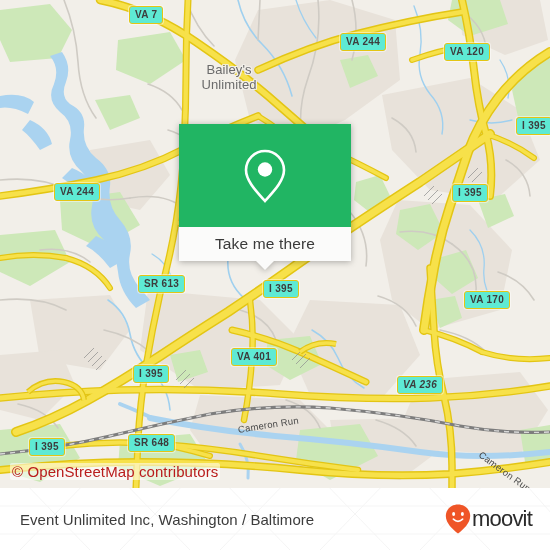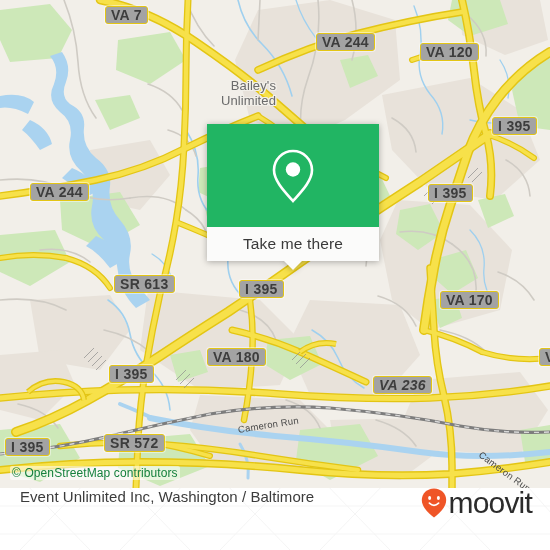--- a/index.html
+++ b/index.html
@@ -38,59 +38,60 @@
       1.3px 0 #f2efe9, -1.3px 0 #f2efe9, 0 1.3px #f2efe9, 0 -1.3px #f2efe9,
       1px 1px #f2efe9, -1px -1px #f2efe9, 1px -1px #f2efe9, -1px 1px #f2efe9;
     white-space: nowrap;
     letter-spacing: .1px;
     pointer-events: none;
   }
 
   
   .shield {
     position: absolute;
-    background: #a3a3a3;
+    background: #5eead4;
     border: 1.6px solid #e3c514;
     border-radius: 3px;
     color: #3d3d3d;
-    font-size: 14px;
+    font-size: 10px;
     font-weight: bold;
     letter-spacing: .3px;
     padding: 1.5px 5px 2.5px 5px;
     line-height: 12px;
     white-space: nowrap;
     box-shadow: 0 0 0 1px rgba(255,255,255,.45);
+    margin-left: 24px;
   }
 
   
   .water-label {
     position: absolute;
     color: #4a4a4a;
     font-size: 9.5px;
     white-space: nowrap;
     letter-spacing: .2px;
   }
 
   
   .attribution {
     position: absolute;
     left: 10px;
     bottom: 8px;
-    font-size: 12px;
-    color: #15803d;
+    font-size: 15px;
+    color: #b91c1c;
     letter-spacing: .1px;
     background: rgba(255,255,255,.55);
     padding: 0 2px;
     border-radius: 2px;
   }
 
   
   .popup {
     position: absolute;
-    left: 207px;
+    left: 179px;
     top: 124px;
     width: 172px;
     filter: drop-shadow(0 1px 3px rgba(0,0,0,.30));
   }
   .popup-top {
     background: #21b563;
     height: 103px;
     display: flex;
     align-items: center;
     justify-content: center;
@@ -131,39 +132,39 @@
   .footer-pattern {
     position: absolute; left: 0; top: 0;
     width: 550px; height: 62px;
     opacity: .55;
   }
   .footer-row {
     position: absolute;
     left: 0; top: 0;
     width: 550px; height: 62px;
     display: flex;
-    align-items: flex-start;
+    align-items: center;
     justify-content: space-between;
     padding: 0 18px 0 20px;
   }
   .footer-title {
     color: #3c3c3c;
     font-size: 15px;
     letter-spacing: .05px;
     white-space: nowrap;
   }
   .brand {
     display: flex;
     align-items: center;
     gap: 2px;
   }
   .brand-pin { width: 26px; height: 30px; display: block; }
   .brand-word {
     color: #2b2b2b;
-    font-size: 30px;
+    font-size: 22px;
     font-weight: 400;
     letter-spacing: -.8px;
     line-height: 30px;
     margin-left: -1px;
   }
 </style>
 </head>
 <body>
 
 <div id="app">
@@ -369,43 +370,43 @@
       <g stroke="#e3c514" fill="none" stroke-width="6">
         <path d="M28 392 Q44 378 64 382 Q82 386 84 400"></path>
         <path d="M300 352 Q316 340 336 344"></path>
       </g>
       <g stroke="#f7e14a" fill="none" stroke-width="3.4">
         <path d="M28 392 Q44 378 64 382 Q82 386 84 400"></path>
         <path d="M300 352 Q316 340 336 344"></path>
       </g>
     </svg>
 
-    <div class="place-label" style="left:182px; top:78px; width:94px;text-align:right;">
+    <div class="place-label" style="left:182px; top:62px; width:94px;">
       <span>Bailey's</span><br>
       <span>Unlimited</span>
     </div>
 
     <div class="water-label" style="left:238px; top:424px; transform:rotate(-9deg); transform-origin:left center;">Cameron Run</div>
     <div class="water-label" style="left:480px; top:448px; transform:rotate(36deg); transform-origin:left center;">Cameron Run</div>
 
     <div class="shield" style="left:105px; top:6px;">VA 7</div>
     <div class="shield" style="left:316px; top:33px;">VA 244</div>
     <div class="shield" style="left:420px; top:43px;">VA 120</div>
     <div class="shield" style="left:492px; top:117px;">I 395</div>
     <div class="shield" style="left:428px; top:184px;">I 395</div>
     <div class="shield" style="left:30px;  top:183px;">VA 244</div>
     <div class="shield" style="left:114px; top:275px;text-align:center;">SR 613</div>
     <div class="shield" style="left:239px; top:280px;">I 395</div>
     <div class="shield" style="left:440px; top:291px;">VA 170</div>
-    <div class="shield" style="left:207px; top:348px;">VA 180</div>
+    <div class="shield" style="left:207px; top:348px;">VA 401</div>
     <div class="shield" style="left:109px; top:365px;">I 395</div>
     <div class="shield" style="left:373px; top:376px;font-style:italic;">VA 236</div>
     <div class="shield" style="left:539px; top:348px;">VA</div>
     <div class="shield" style="left:5px;   top:438px;">I 395</div>
-    <div class="shield" style="left:104px; top:434px;">SR 572</div>
+    <div class="shield" style="left:104px; top:434px;">SR 648</div>
 
     <div class="attribution">© OpenStreetMap contributors</div>
 
     <div class="popup">
       <div class="popup-top">
         <svg class="popup-pin" viewBox="0 0 46 56">
           <path d="M23 3 C12.5 3 4 11.5 4 22 C4 33 15 44 23 53 C31 44 42 33 42 22 C42 11.5 33.5 3 23 3 Z" fill="none" stroke="#ffffff" stroke-width="2.6"></path>
           <circle cx="23" cy="21.5" r="7.2" fill="#ffffff"></circle>
         </svg>
       </div>

